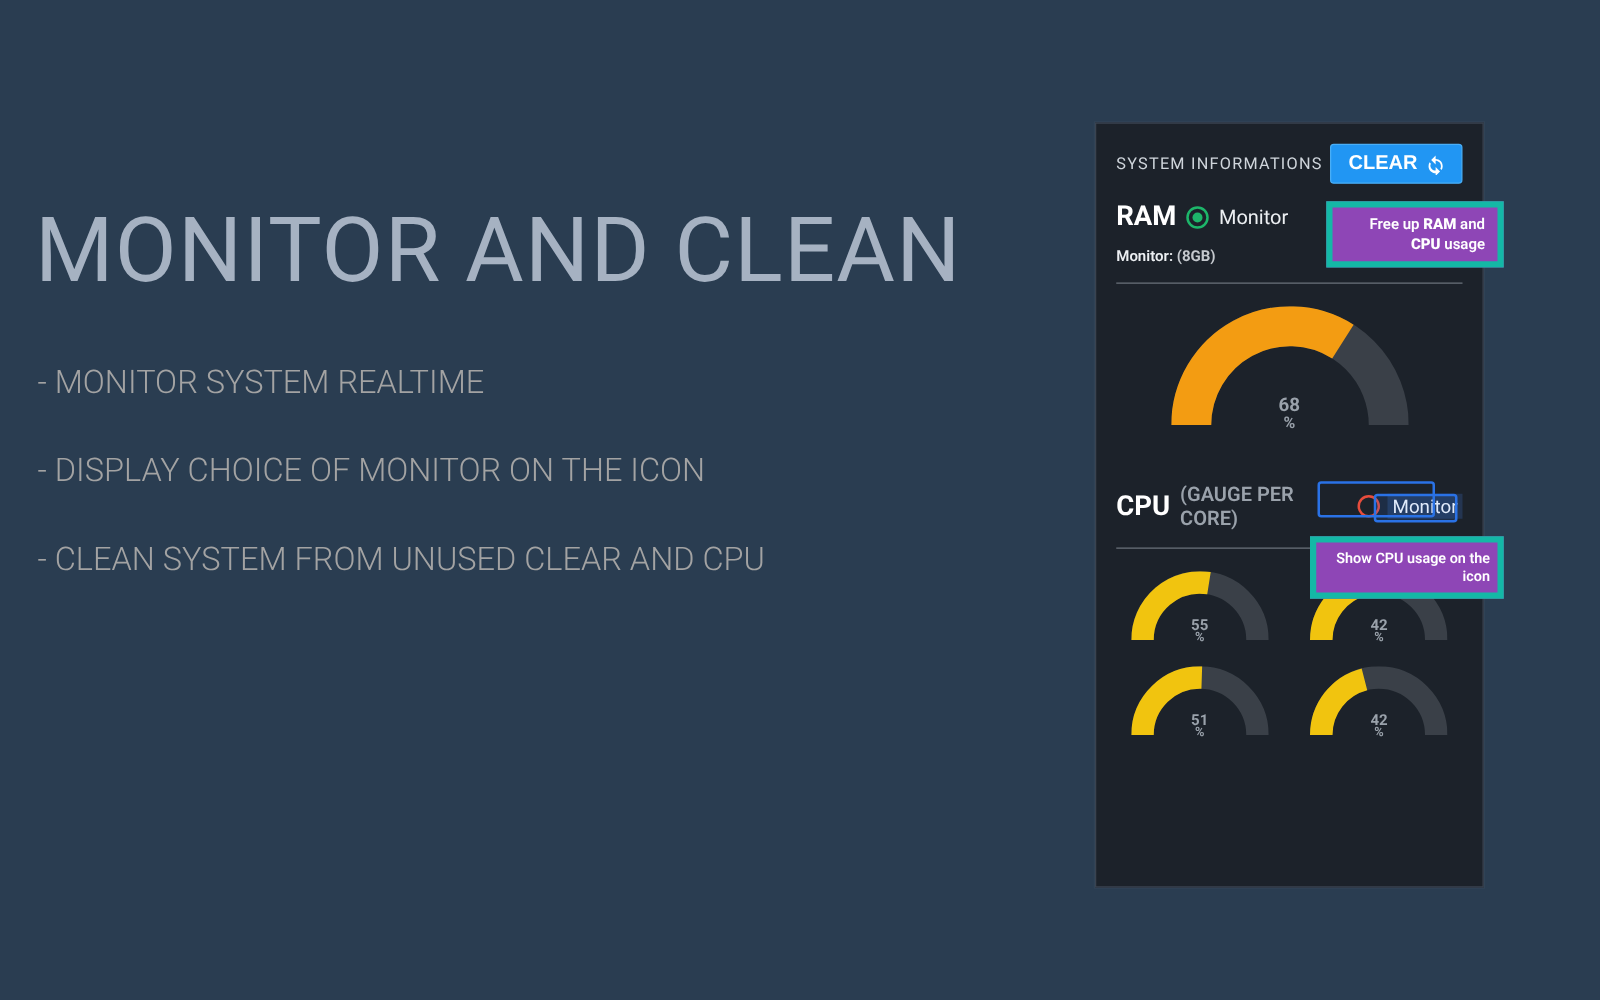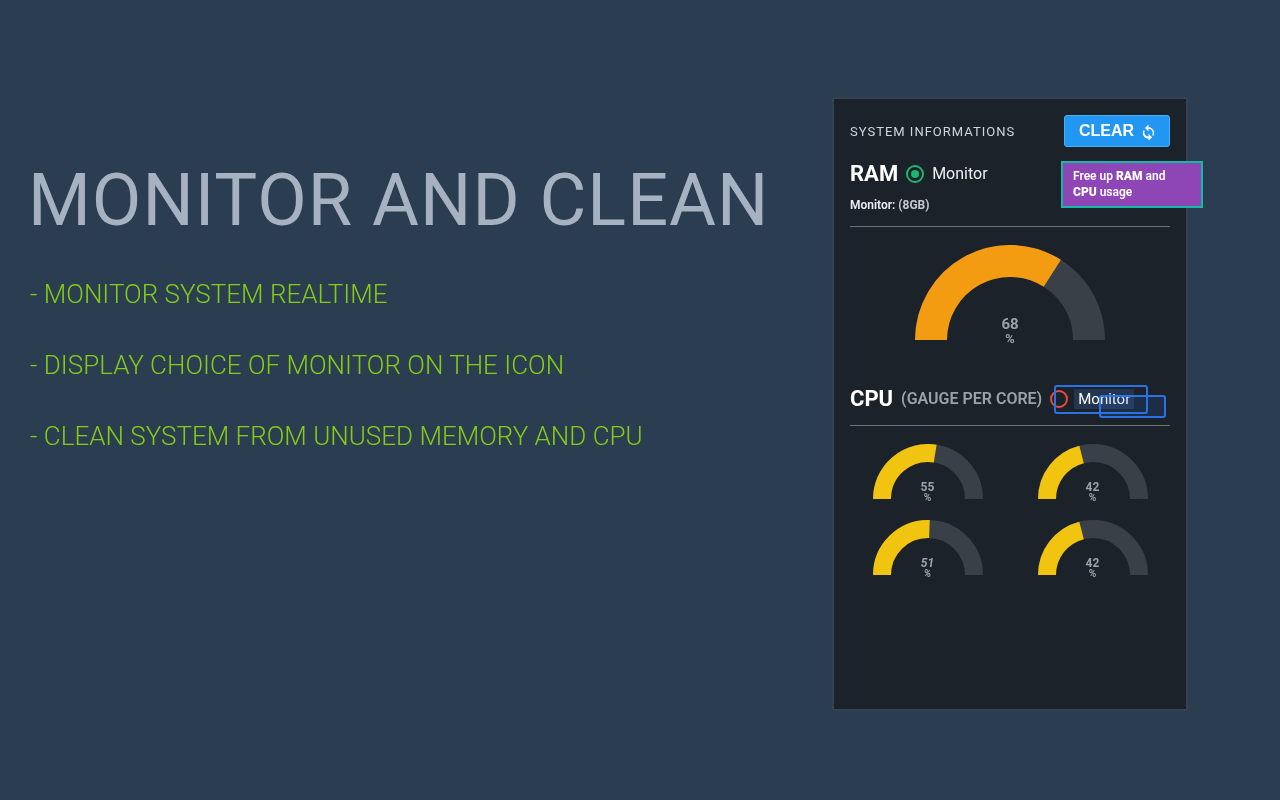--- a/index.html
+++ b/index.html
@@ -16,33 +16,33 @@
     left: 28px;
     top: 158px;
     font-size: 72px;
     font-weight: 400;
     color: #a6b2c2;
     letter-spacing: 1px;
   }
   .bullets {
     position: absolute;
     left: 30px;
-    top: 279px;
-    color: #84cc16;
+    top: 291px;
+    color: #a3a3a3;
     font-size: 26px;
     font-weight: 300;
     line-height: 1.2;
   }
   .bullets div { margin-bottom: 40px; }
 
   .panel {
     position: absolute;
     right: 93px;
     top: 98px;
-    width: 354px;
+    width: 311px;
     height: 612px;
     background: #1c222a;
     border: 1px solid #3a4350;
     padding: 16px 16px 0 16px;
     color: #e6e8ea;
     box-shadow: 0 0 0 1px rgba(255,255,255,.03);
   }
   .panel-header {
     display: flex;
     align-items: center;
@@ -103,22 +103,22 @@
     border-top: 1px solid #6a727b;
     margin: 14px 0 18px 0;
   }
 
   .tooltip {
     position: absolute;
     background: #8e46b6;
     color: #fff;
     font-size: 12px;
     padding: 6px 10px;
-    text-align: left;
-    border: 2px solid #14b8a6;
+    text-align: right;
+    border: 5px solid #14b8a6;
     z-index: 5;
     font-weight:600;
     line-height:1.3;
   }
   .tooltip.ram { right: -17px; top: 62px; width: 142px; }
   .tooltip.cpu { right: -17px; top: 330px; width: 155px; font-size:11.5px; padding:5px 6px; }
 
   .highlight-box {
     position:absolute;
     border:2px solid #2a72e6;
@@ -152,21 +152,21 @@
     padding:1px 4px;
   }
 </style>
 </head>
 <body>
 
 <div class="hero-title">MONITOR AND CLEAN</div>
 <div class="bullets">
   <div>- MONITOR SYSTEM REALTIME</div>
   <div>- DISPLAY CHOICE OF MONITOR ON THE ICON</div>
-  <div>- CLEAN SYSTEM FROM UNUSED MEMORY AND CPU</div>
+  <div>- CLEAN SYSTEM FROM UNUSED CLEAR AND CPU</div>
 </div>
 
 <div class="panel">
 
   <div class="panel-header">
     <div class="panel-header-title">SYSTEM INFORMATIONS</div>
     <button class="clear-btn">
       <span>CLEAR</span>
       <svg viewBox="0 0 24 24">
         <path fill="#fff" d="M12 5V2L7 7l5 5V8c3.3 0 6 2.7 6 6 0 1-.25 1.97-.7 2.8l1.46 1.46A7.93 7.93 0 0020 14c0-4.42-3.58-8-8-8zm-6 9c0-1 .25-1.97.7-2.8L5.24 9.74A7.93 7.93 0 004 14c0 4.42 3.58 8 8 8v3l5-5-5-5v4c-3.3 0-6-2.7-6-6z"></path>
@@ -204,29 +204,30 @@
 
   <div class="cores">
     <div class="gauge" style="width: 110px; height: 64px;"><svg width="110" height="64" viewBox="0 0 110 64">
     <path d="M 9 54.99999999999999 A 46 46 0 0 1 101 55" stroke="#3a4048" stroke-width="18" fill="none" stroke-linecap="butt"></path>
     <path d="M 9 54.99999999999999 A 46 46 0 0 1 62.195985391850634 9.56633633262367" stroke="#f1c40f" stroke-width="18" fill="none" stroke-linecap="butt"></path>
   </svg><div class="gauge-val small">55<span>%</span></div></div>
     <div class="gauge" style="width: 110px; height: 64px;"><svg width="110" height="64" viewBox="0 0 110 64">
     <path d="M 9 54.99999999999999 A 46 46 0 0 1 101 55" stroke="#3a4048" stroke-width="18" fill="none" stroke-linecap="butt"></path>
     <path d="M 9 54.99999999999999 A 46 46 0 0 1 43.56026519041668 10.44517458808297" stroke="#f1c40f" stroke-width="18" fill="none" stroke-linecap="butt"></path>
   </svg><div class="gauge-val small">42<span>%</span></div></div>
-    <div class="gauge" style="width: 110px; height: 64px; font-style: italic;"><svg width="110" height="64" viewBox="0 0 110 64">
+    <div class="gauge" style="width: 110px; height: 64px;"><svg width="110" height="64" viewBox="0 0 110 64">
     <path d="M 9 54.99999999999999 A 46 46 0 0 1 101 55" stroke="#3a4048" stroke-width="18" fill="none" stroke-linecap="butt"></path>
     <path d="M 9 54.99999999999999 A 46 46 0 0 1 56.444894917593906 9.022698223176349" stroke="#f1c40f" stroke-width="18" fill="none" stroke-linecap="butt"></path>
   </svg><div class="gauge-val small">51<span>%</span></div></div>
     <div class="gauge" style="width: 110px; height: 64px;"><svg width="110" height="64" viewBox="0 0 110 64">
     <path d="M 9 54.99999999999999 A 46 46 0 0 1 101 55" stroke="#3a4048" stroke-width="18" fill="none" stroke-linecap="butt"></path>
     <path d="M 9 54.99999999999999 A 46 46 0 0 1 43.56026519041668 10.44517458808297" stroke="#f1c40f" stroke-width="18" fill="none" stroke-linecap="butt"></path>
   </svg><div class="gauge-val small">42<span>%</span></div></div>
   </div>
 
   <div class="tooltip ram">
     Free up <b>RAM</b> and <b>CPU</b> usage
   </div>
+  <div class="tooltip cpu">Show CPU usage on the icon</div>
 
   <div class="highlight-box h1"></div>
   <div class="highlight-box h2"></div>
 </div>
 
 </body></html>

